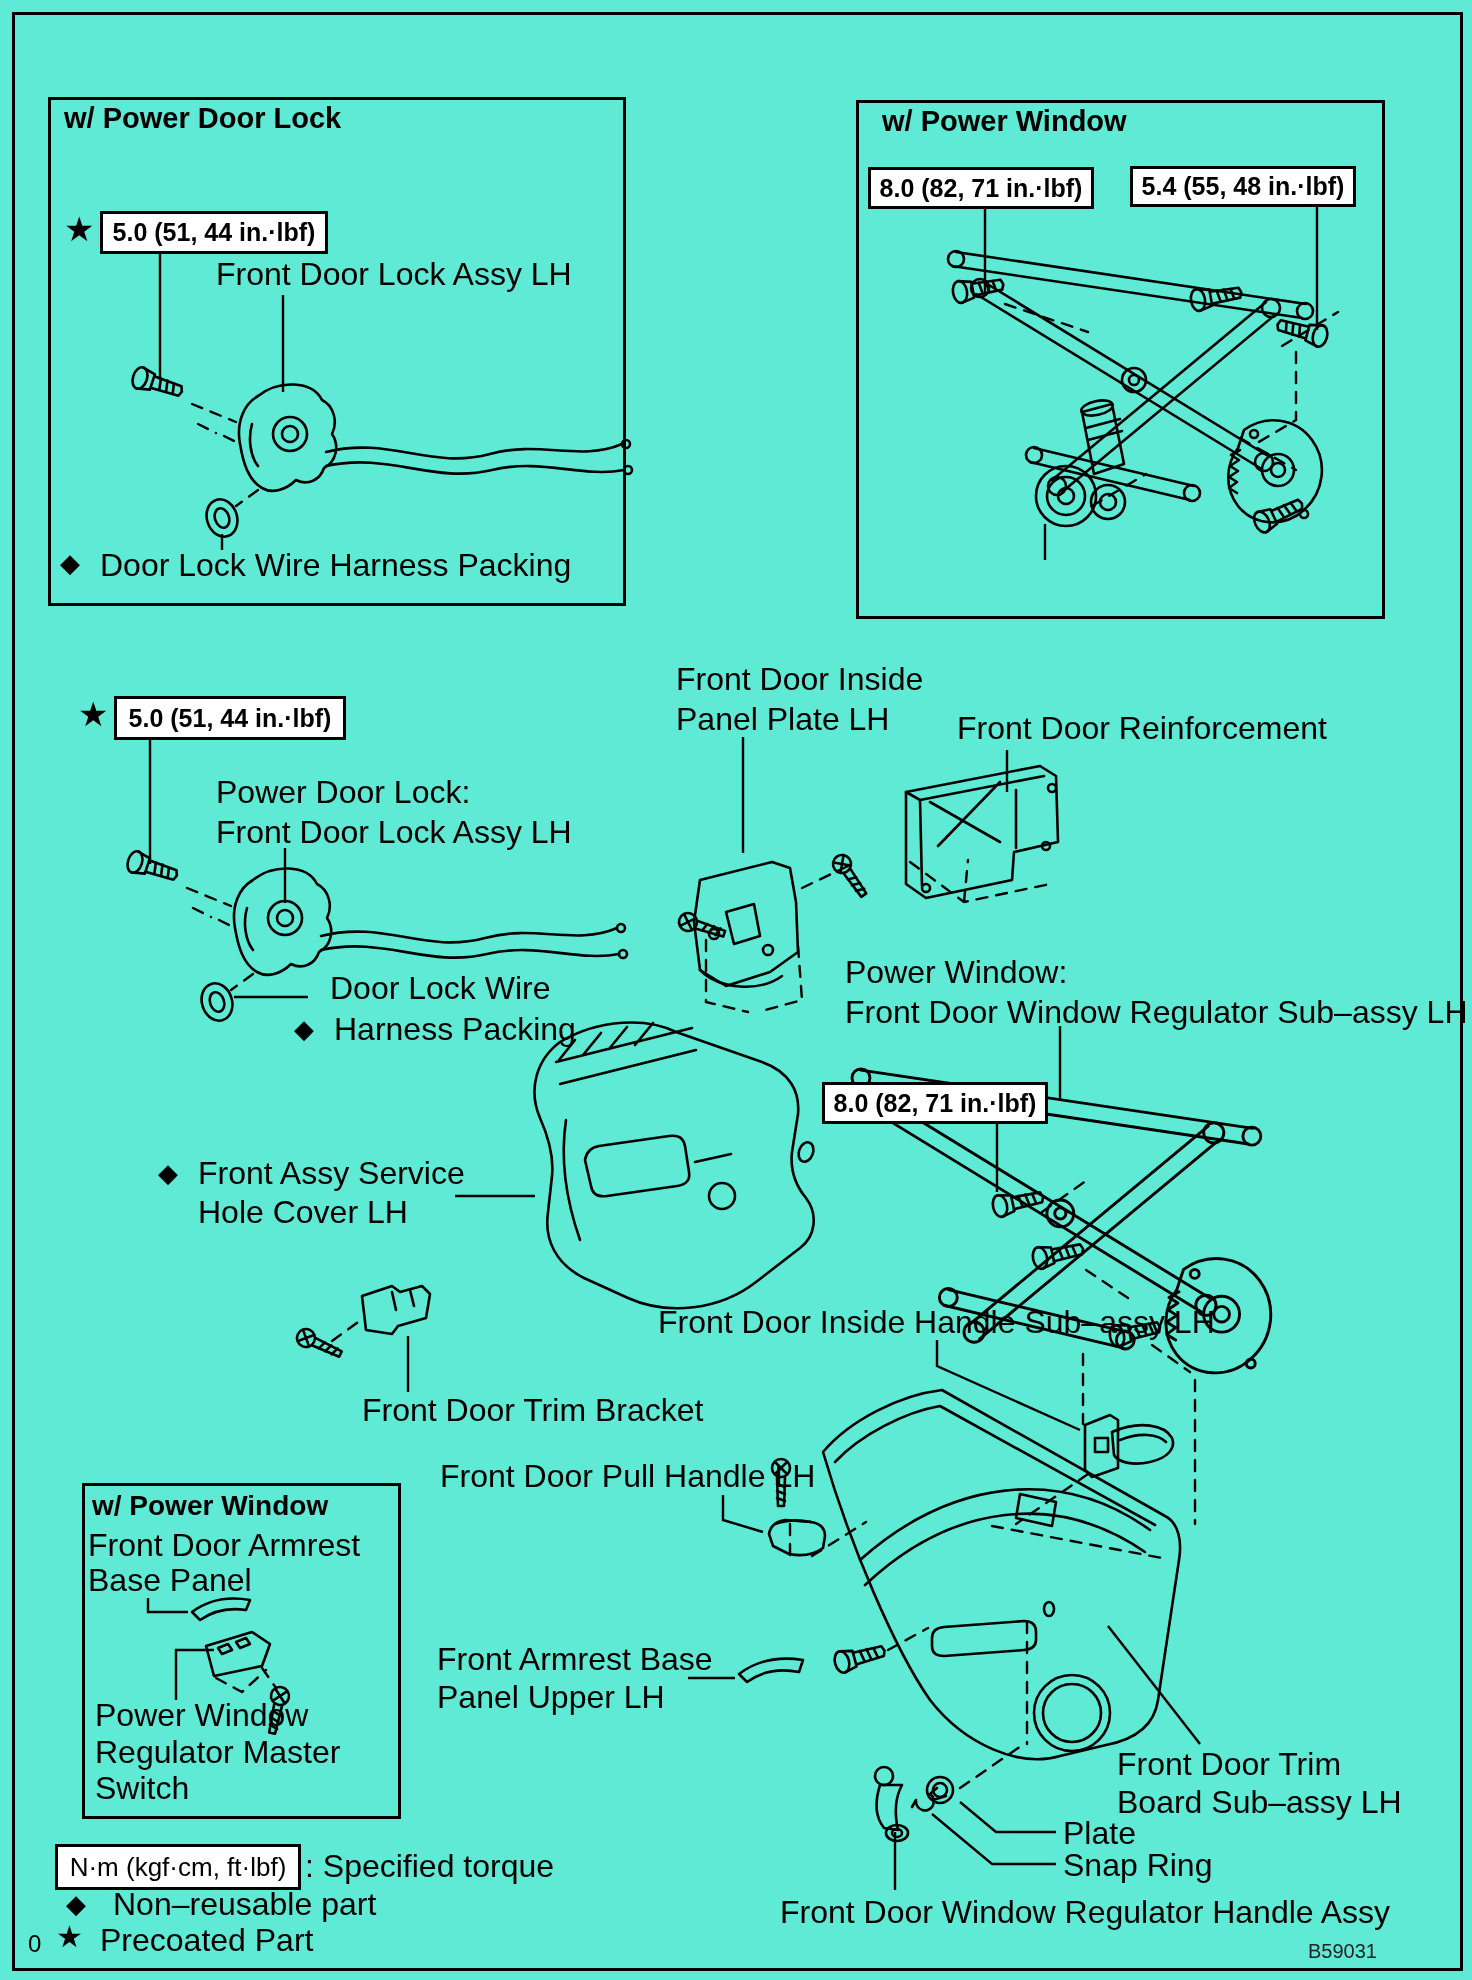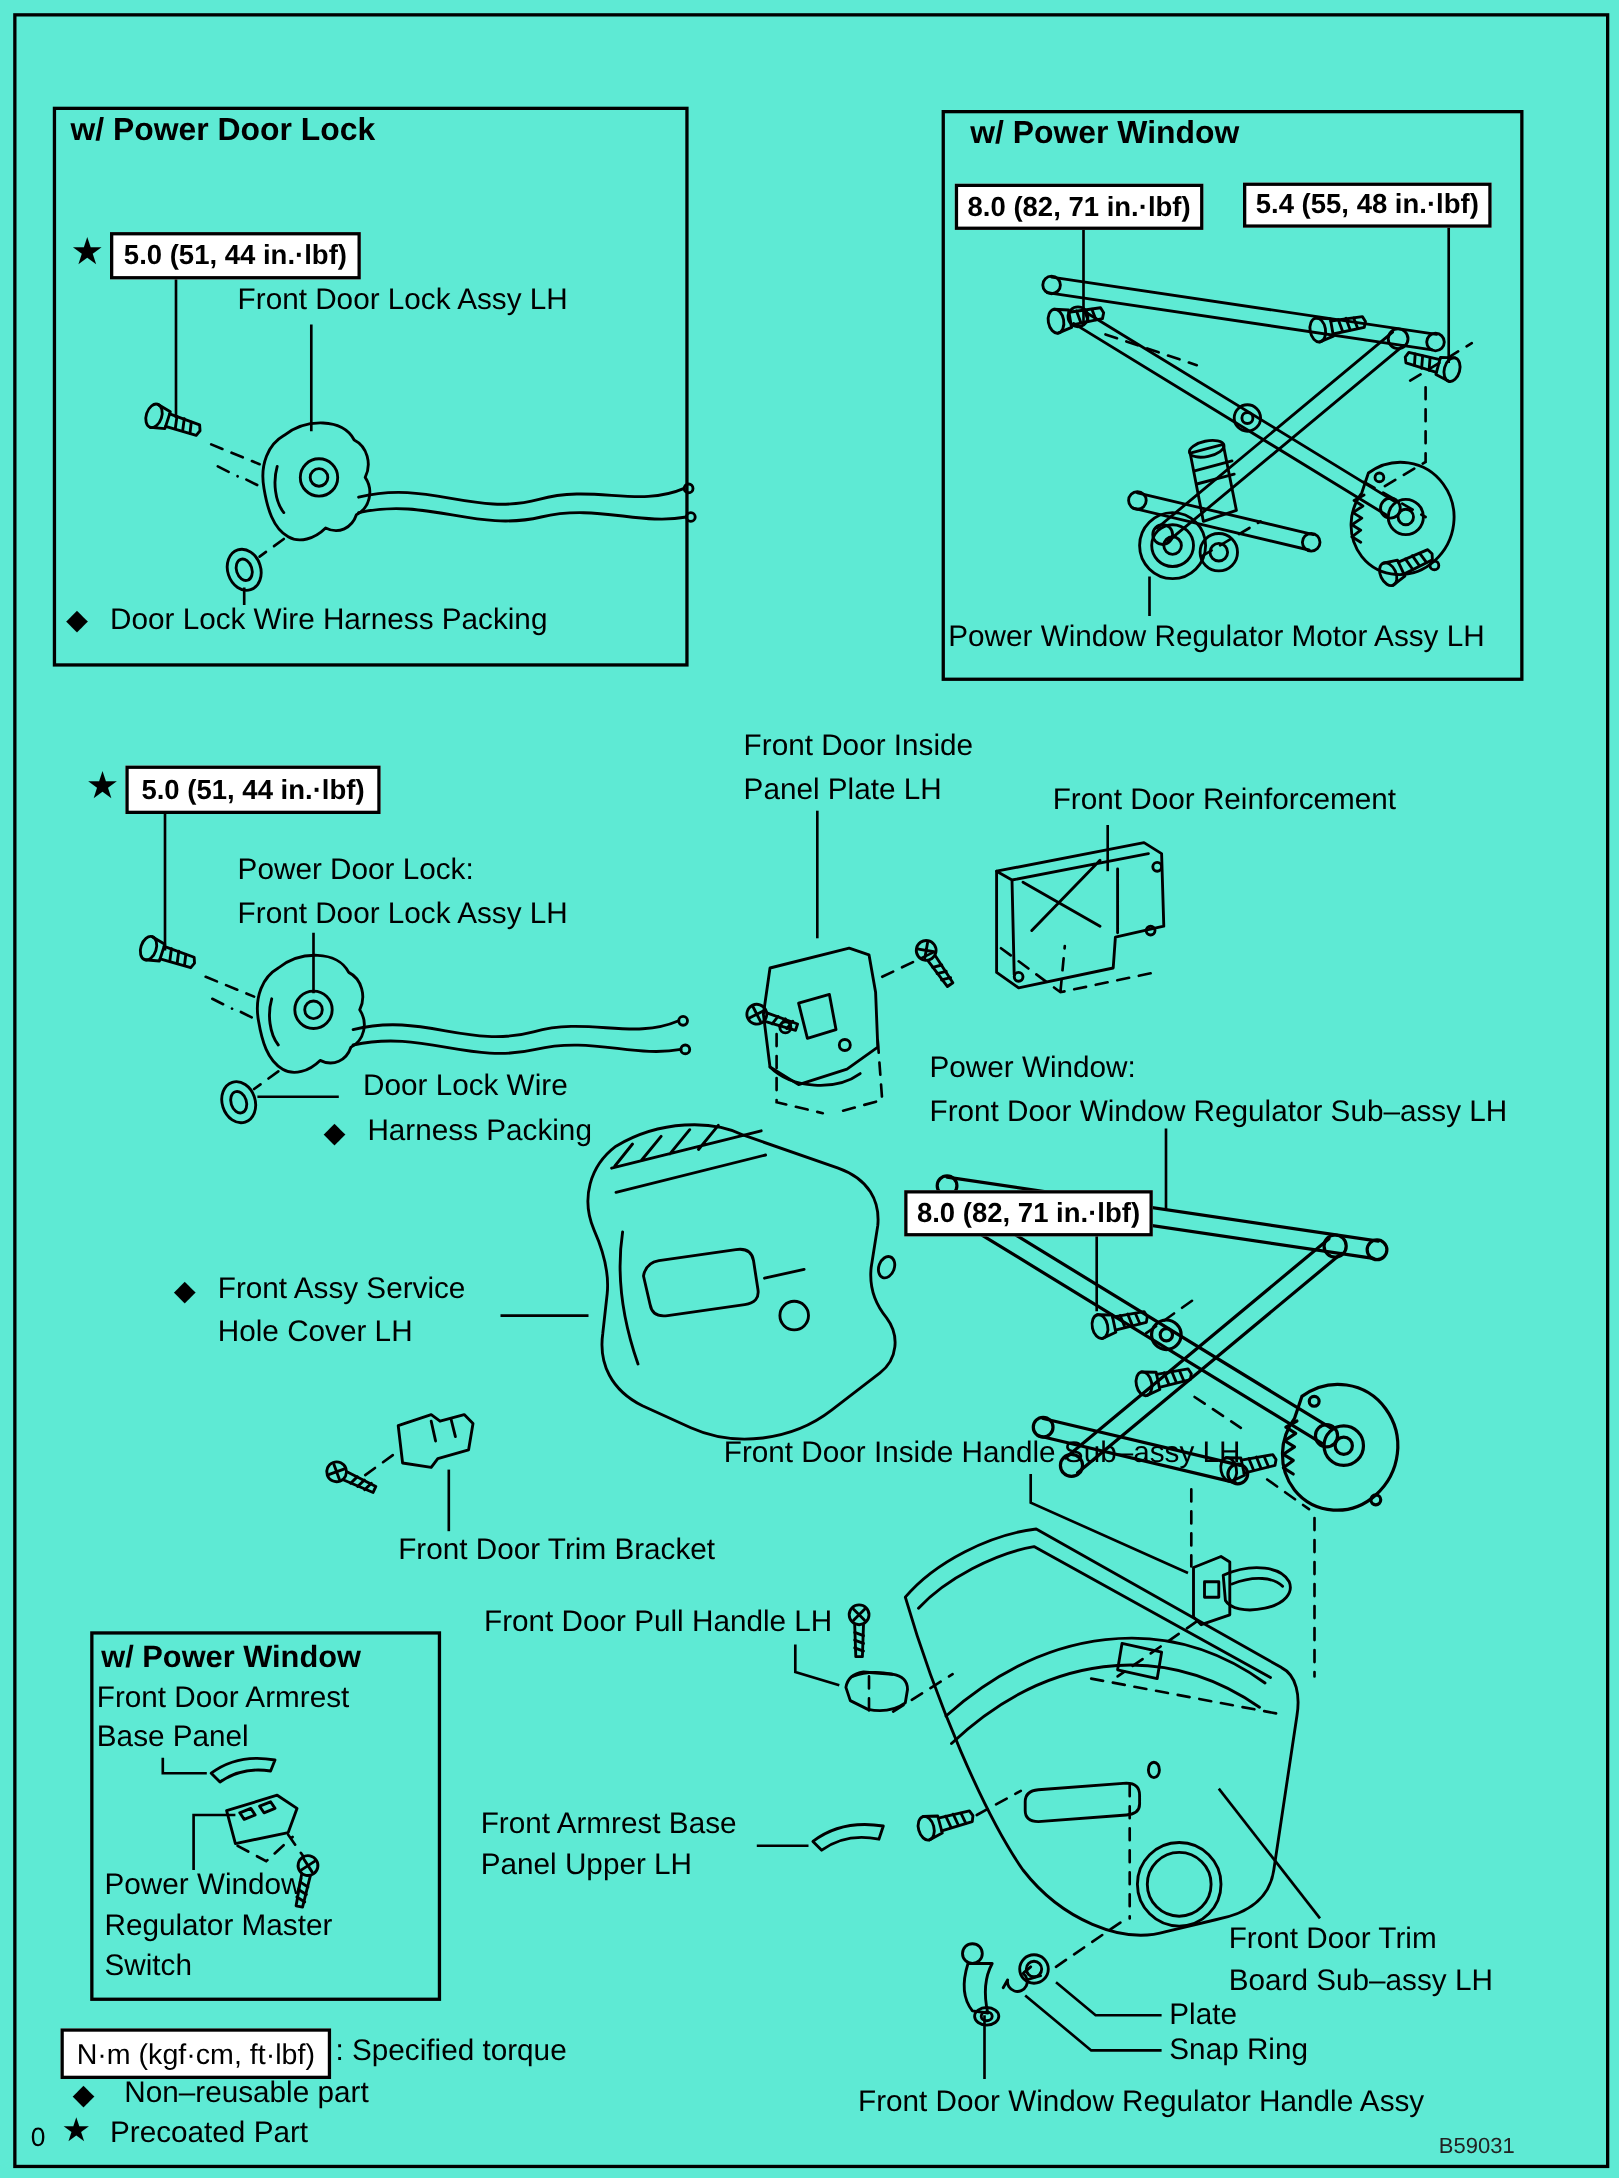--- a/index.html
+++ b/index.html
@@ -2,21 +2,21 @@
 <html><head>
 <meta charset="utf-8">
 <style>
   html,body{margin:0;padding:0;background:#fff;}
   #page{
     position:relative;width:1472px;height:1980px;background:#5eead4;
     font-family:"Liberation Sans", sans-serif;color:#000;overflow:hidden;
   }
   #page-border{position:absolute;left:12px;top:12px;width:1445px;height:1953px;border:3px solid #000;}
   .frame{position:absolute;border:3px solid #000;background:transparent;}
-  .lbl{position:absolute;font-size:27px;line-height:1.05;white-space:nowrap;}
+  .lbl{position:absolute;font-size:32px;line-height:1.05;white-space:nowrap;}
   .title{font-size:29px;font-weight:bold;}
   .torque-box{
     position:absolute;border:3px solid #000;display:flex;align-items:center;justify-content:center;
     font-size:25px;font-weight:bold;white-space:nowrap;background:#fff;
   }
   .legend-box{
     position:absolute;border:3px solid #000;display:flex;align-items:center;justify-content:center;
     font-size:26px;white-space:nowrap;background:#fff;
   }
   .sym{position:absolute;line-height:1;}
@@ -234,21 +234,20 @@
   <div class="lbl title" style="left:64px;top:103px;">w/ Power Door Lock</div>
   <div class="sym star" style="left:64px;top:212px;">★</div>
   <div class="torque-box" style="left:100px;top:211px;width:222px;height:37px;">5.0 (51, 44 in.·lbf)</div>
   <div class="lbl" style="left:216px;top:258px;">Front Door Lock Assy LH</div>
   <div class="sym diamond" style="left:60px;top:550px;">◆</div>
   <div class="lbl" style="left:100px;top:549px;">Door Lock Wire Harness Packing</div>
 
   <div class="lbl title" style="left:882px;top:106px;">w/ Power Window</div>
   <div class="torque-box" style="left:868px;top:167px;width:220px;height:36px;">8.0 (82, 71 in.·lbf)</div>
   <div class="torque-box" style="left:1130px;top:166px;width:220px;height:35px;">5.4 (55, 48 in.·lbf)</div>
-  <div class="lbl" style="left:862px;top:564px;">Power Window Regulator Motor Assy LH</div>
 
   <div class="sym star" style="left:78px;top:697px;">★</div>
   <div class="torque-box" style="left:114px;top:696px;width:226px;height:38px;">5.0 (51, 44 in.·lbf)</div>
   <div class="lbl" style="left:216px;top:776px;">Power Door Lock:</div>
   <div class="lbl" style="left:216px;top:816px;">Front Door Lock Assy LH</div>
   <div class="lbl" style="left:330px;top:972px;">Door Lock Wire</div>
   <div class="sym diamond" style="left:294px;top:1016px;">◆</div>
   <div class="lbl" style="left:334px;top:1013px;">Harness Packing</div>
 
   <div class="lbl" style="left:676px;top:663px;">Front Door Inside</div>

